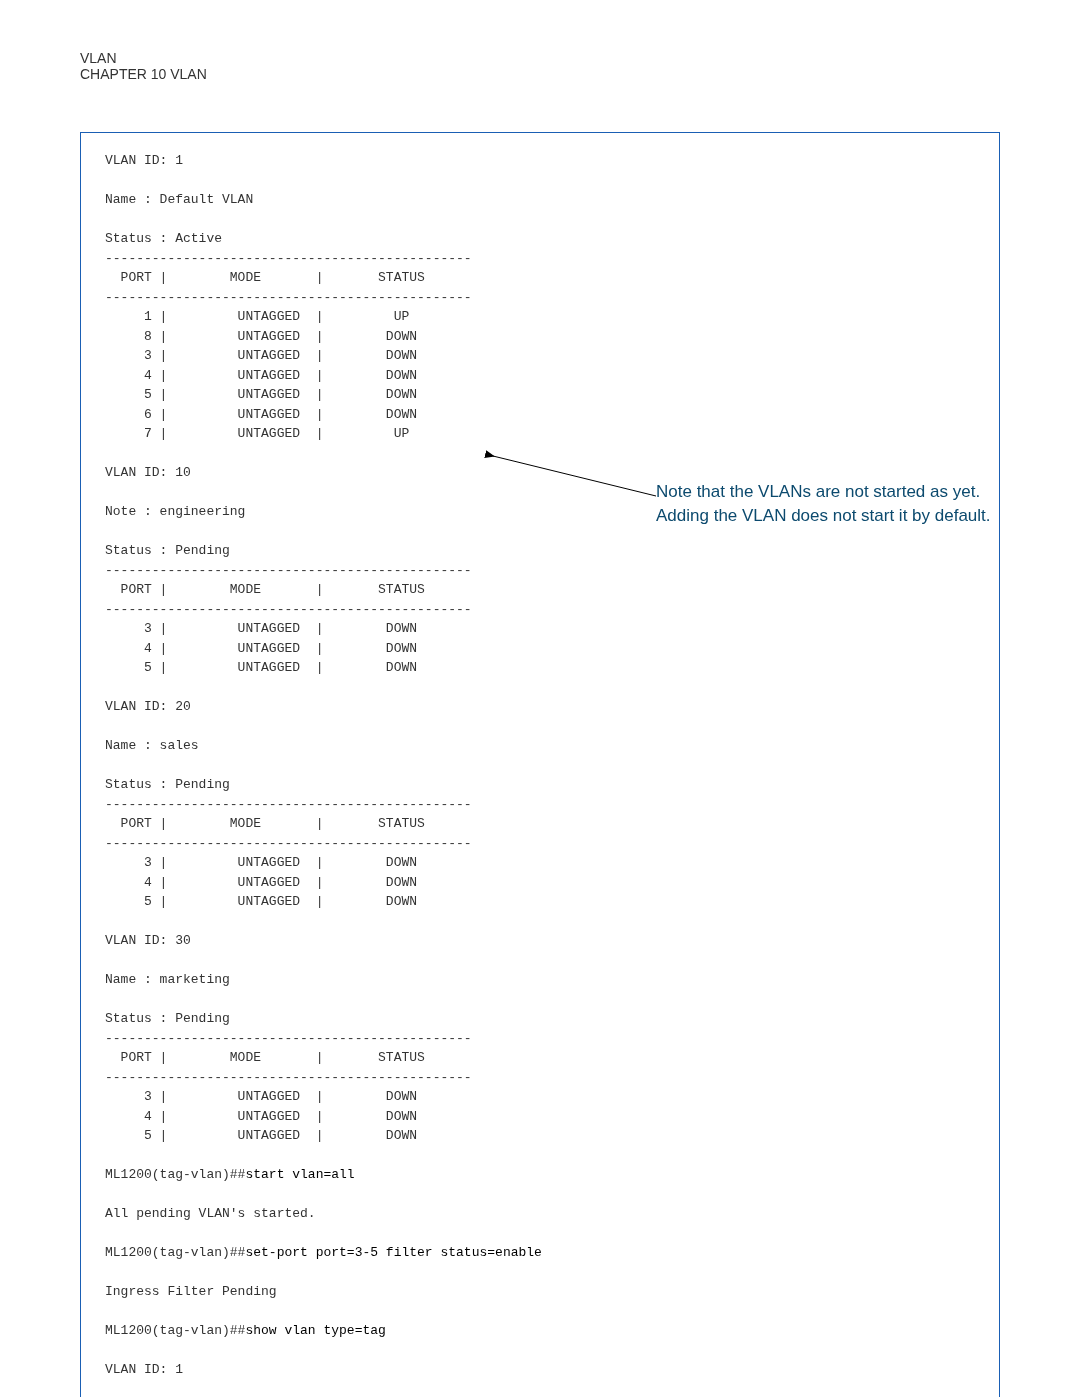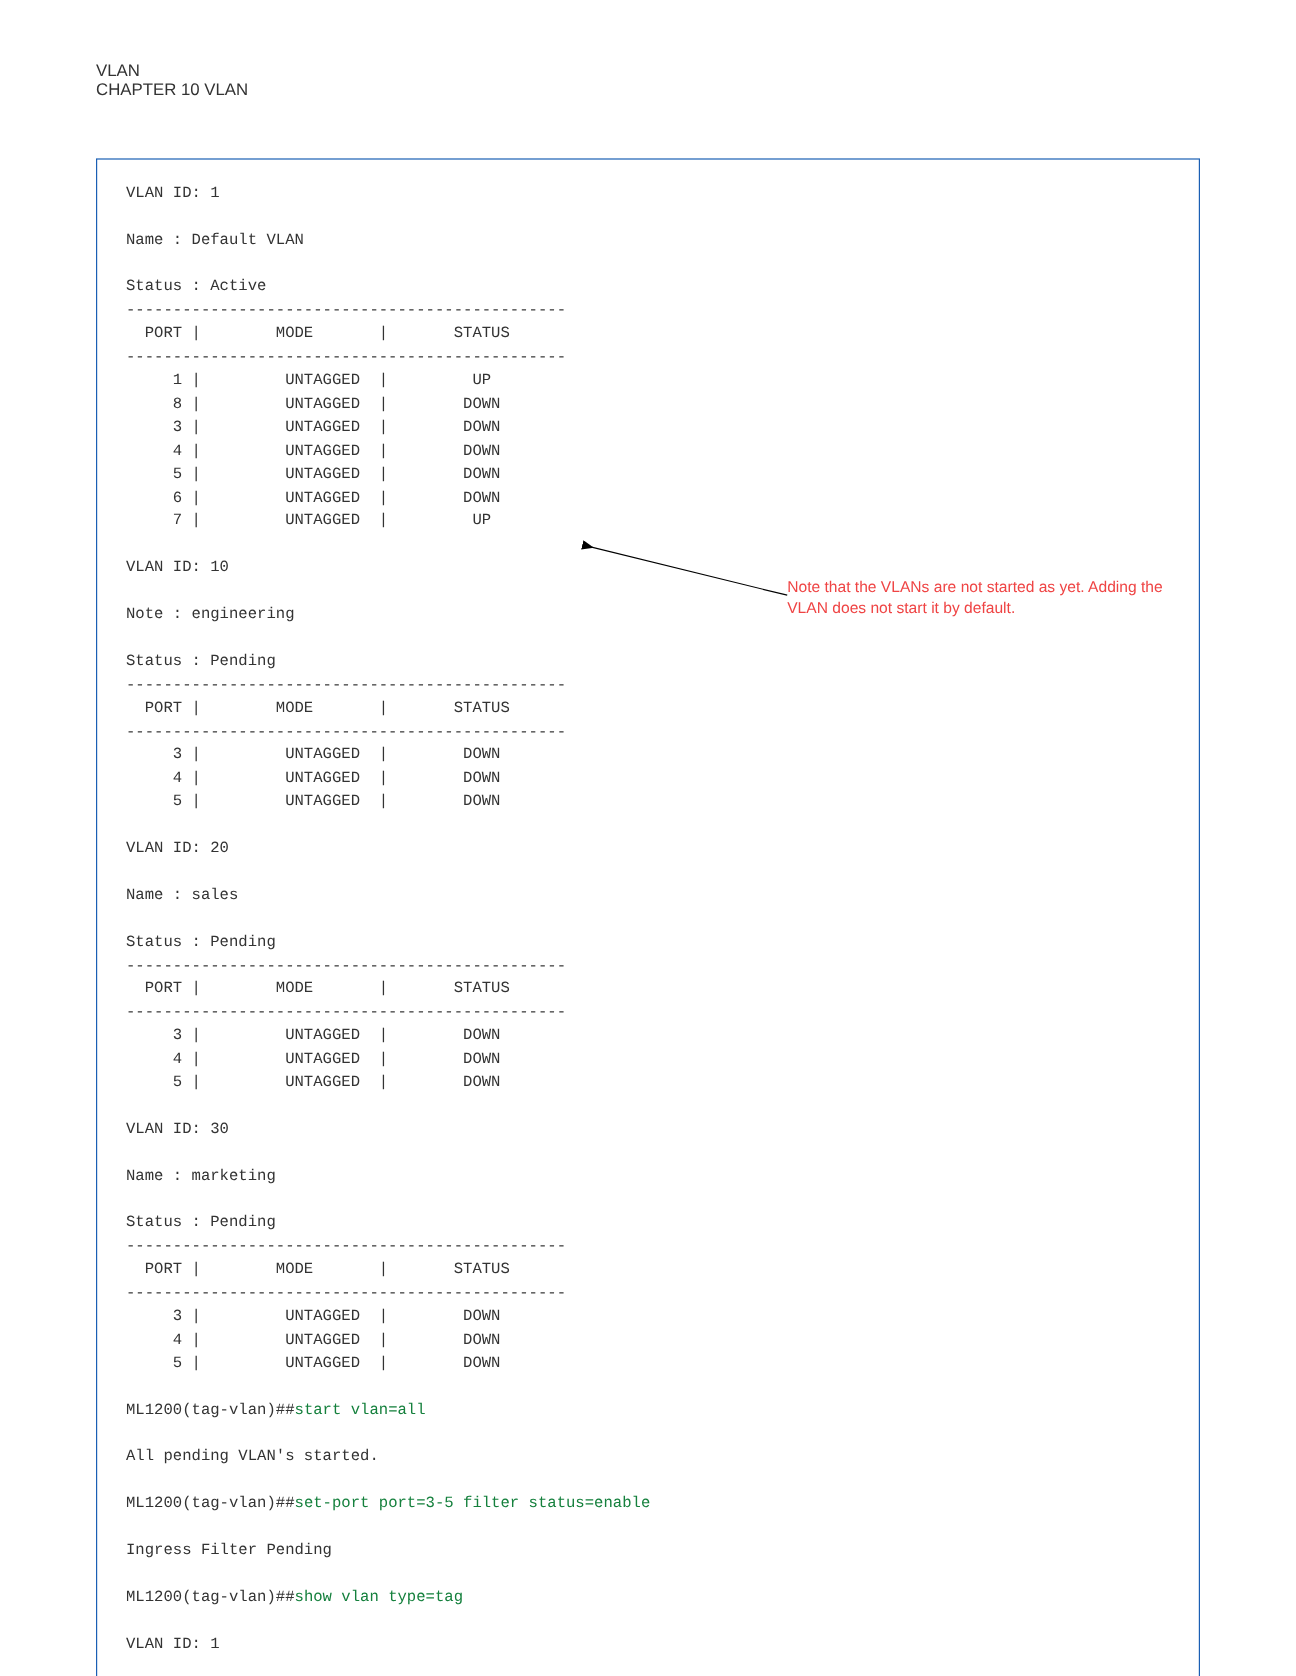--- a/index.html
+++ b/index.html
@@ -34,34 +34,34 @@
     font-weight: bold;
     margin-bottom: 14px;
   }
   .mono {
     font-family: "Courier New", Courier, monospace;
     font-size: 13px;
     line-height: 1.5;
     white-space: pre;
     color: #333;
   }
-  .cmd-high { color: #15803d; }
+  .cmd-high { color: #000000; }
   .annotation-wrap {
     position: absolute;
     left: 400px;
     top: 315px;
     width: 520px;
     pointer-events: none;
   }
   .annotation-text {
     position: absolute;
     left: 175px;
     top: 32px;
-    font-size: 13px;
-    color: #ef4444;
+    font-size: 17px;
+    color: #0c4a6e;
     width: 340px;
     line-height: 1.4;
   }
   .annotation-svg {
     position: absolute;
     left: 0;
     top: 0;
   }
 </style>
 </head>

